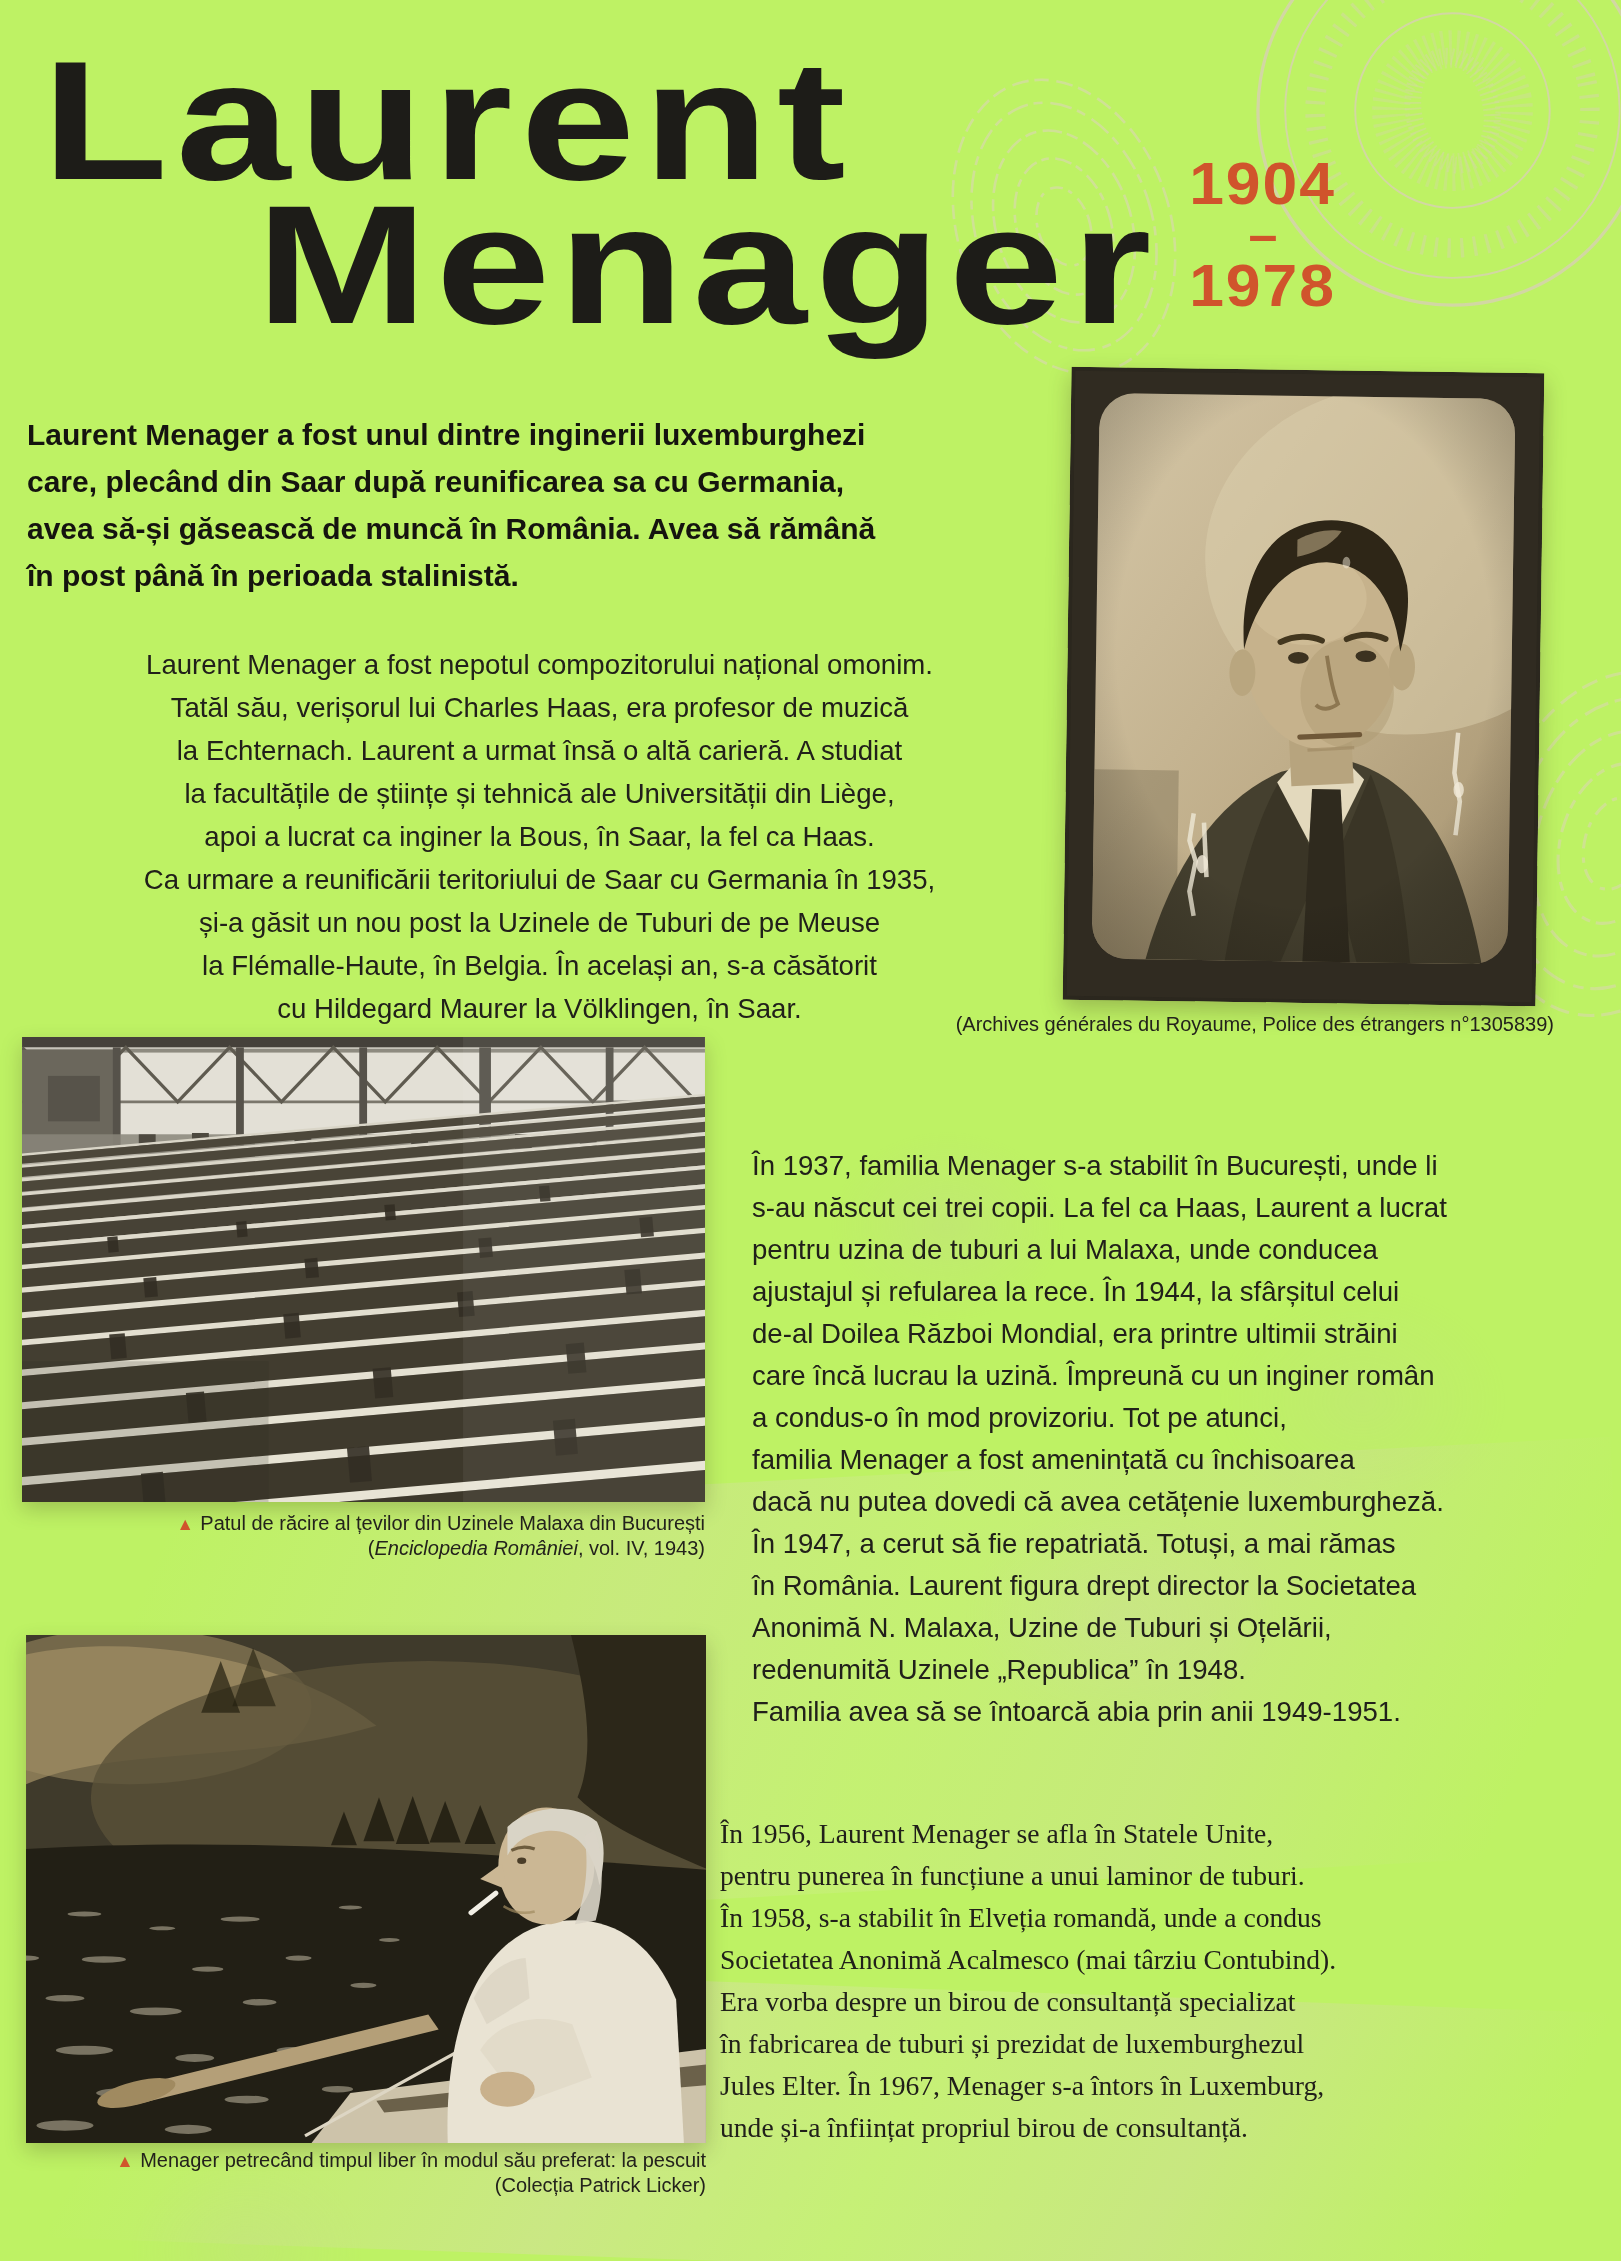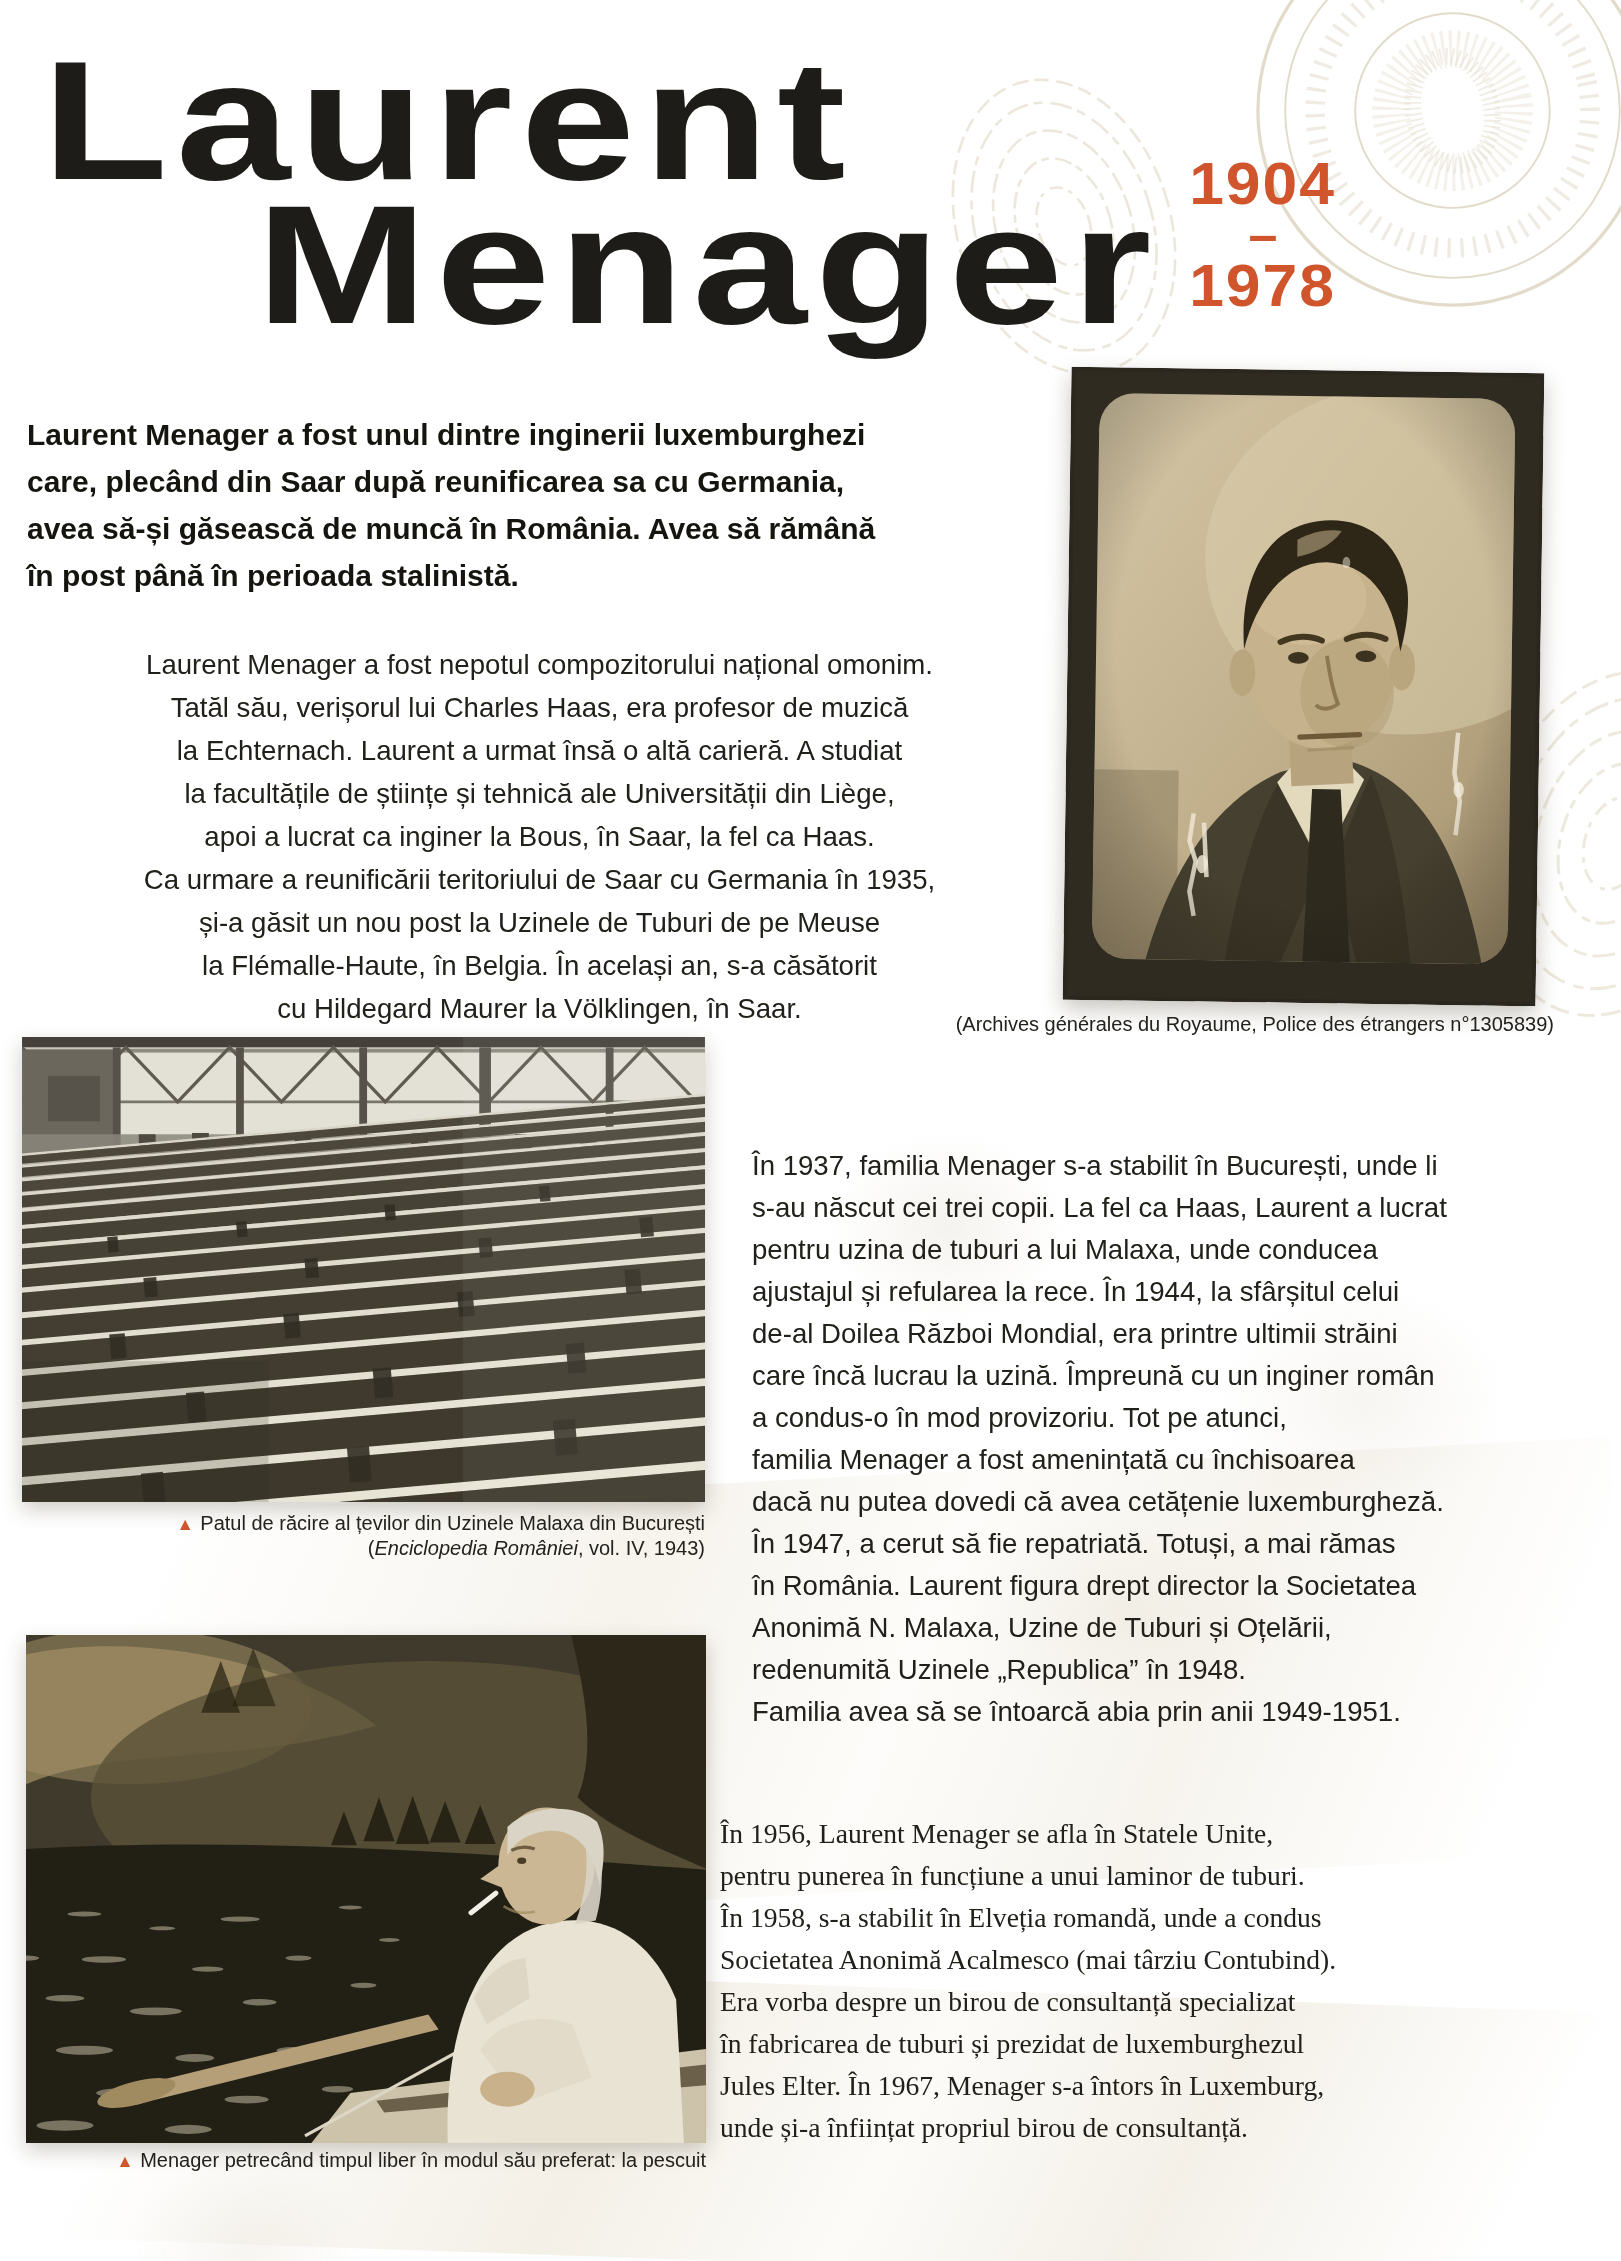--- a/index.html
+++ b/index.html
@@ -1,19 +1,19 @@
 <!DOCTYPE html>
 <html style="font-size:10.4px"><head>
 <meta charset="utf-8">
 <style>
   html,body{margin:0;padding:0;background:#e8e4d8;}
   .poster{
     position:relative;
     width:1622px;height:2261px;
-    background:#ffffff;
+    background:#bef264;
     overflow:hidden;
     font-family:"Liberation Sans", sans-serif;
     color:#1c1b17;
   }
   
   .bgdeco{position:absolute;pointer-events:none;}
   .tex-band{
     background:linear-gradient(115deg, rgba(226,216,193,0) 10%, rgba(224,213,189,.55) 38%,
                rgba(238,231,213,.25) 55%, rgba(221,210,186,.5) 72%, rgba(226,216,193,0) 92%);
   }
@@ -397,16 +397,17 @@
       <path d="M748,332 C760,326 774,326 784,330" stroke="#6d5c3e" stroke-width="5" fill="none"></path>
       <path d="M724,398 L686,428" stroke="#f2efe6" stroke-width="8" stroke-linecap="round"></path>
       <path d="M736,418 C752,428 770,430 784,426" stroke="#a08a60" stroke-width="4" fill="none" opacity=".7"></path>
     </svg>
   </figure>
 
   <div class="cap cap-fishing">
     <div>
       <span class="tri">▲</span><span>Menager petrecând timpul liber în modul său preferat: la pescuit</span>
     </div>
+    <div>(Colecția Patrick Licker)</div>
   </div>
 
 </div>
 
 
 </body></html>

